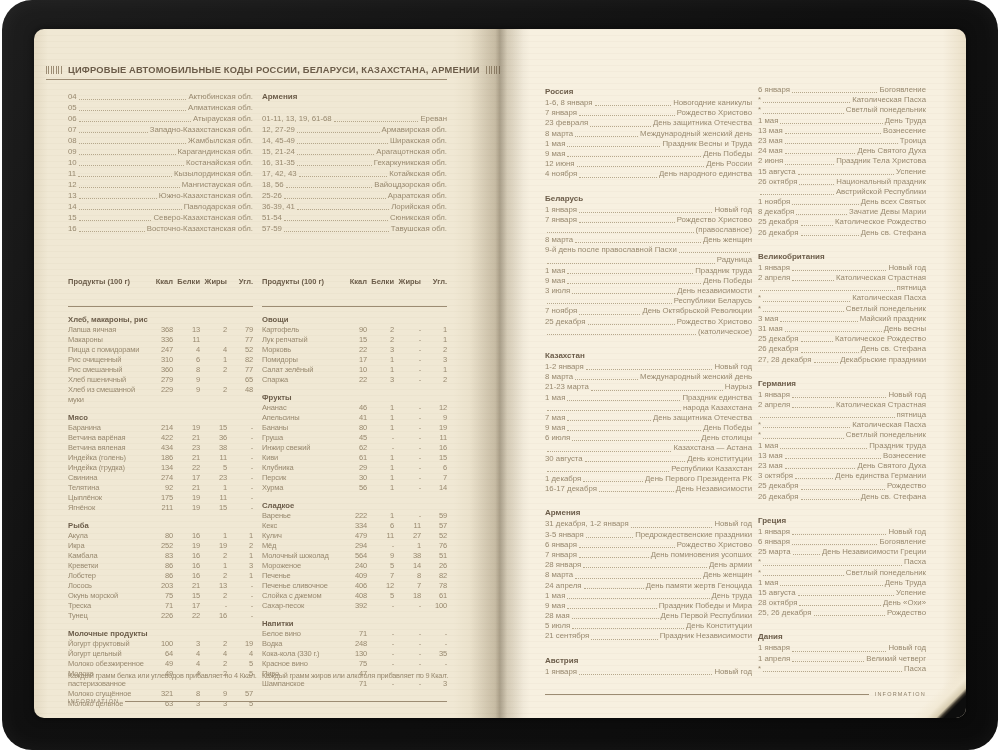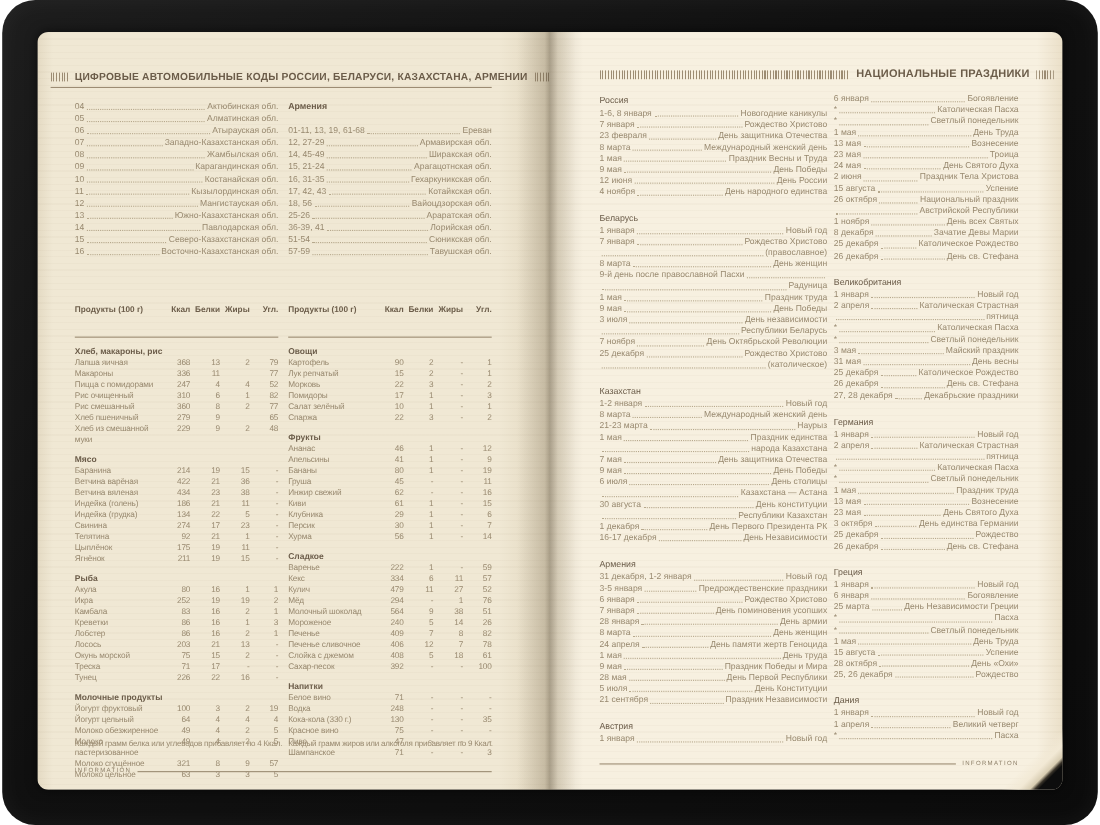--- a/index.html
+++ b/index.html
@@ -61,21 +61,21 @@
              font-size:7.5px; color:var(--body); line-height:10px; letter-spacing:-.15px; }
   .nut-row .n-val { text-align:right; }
   .nut-note { position:absolute; top:642px; width:190px; font-size:7.3px; color:var(--body);
               letter-spacing:-.2px; line-height:9px; }
   .note-l { left:34px; } .note-r { left:228px; }
 
   
   .hol-cols { position:absolute; left:45px; top:56px; width:381px; display:flex; gap:6px; }
   .hol-col1 { width:207px; } .hol-col2 { width:168px; }
   .hol-sec { margin-bottom:12px; }
-  .hol-country { font-size:8px; font-weight:normal; color:var(--ink); line-height:13px; }
+  .hol-country { font-size:8px; font-weight:bold; color:var(--ink); line-height:13px; }
   .hol-row { font-size:7.8px; line-height:10.2px; height:10.2px; }
 
   
   .footer { position:absolute; display:flex; align-items:center; gap:6px; }
   .footer .fline { flex:1; border-top:1px solid var(--rule); }
   .footer .ftext { font-size:5.5px; letter-spacing:1.2px; color:#8d7f68; }
   .footer-left  { left:34px; top:669px; width:379px; }
   .footer-right { left:45px; top:662px; width:381px; }
 
   
@@ -709,25 +709,20 @@
     <div class="nut-note note-r">Каждый грамм жиров или алкоголя прибавляет по 9 Ккал.</div>
 
     <div class="footer footer-left">
       <span class="ftext">INFORMATION</span>
       <span class="fline"></span>
     </div>
   </div>
 
   <div class="page page-right">
 
-    <div class="sec-title" style="left:45px; top:33px; width:413px;">
-      <span class="band"></span>
-      <span class="title-text t-hol">НАЦИОНАЛЬНЫЕ ПРАЗДНИКИ</span>
-      <span class="bars"></span>
-    </div>
 
     <div class="hol-cols">
       <div class="hol-col1" id="hol-col1">
           <div class="hol-sec">
             <div class="hol-country">Россия</div>
             <div class="lrow hol-row">
               <span class="ltext">1-6, 8 января</span>
               <span class="lead"></span>
               <span class="rtext">Новогодние каникулы</span>
             </div>

